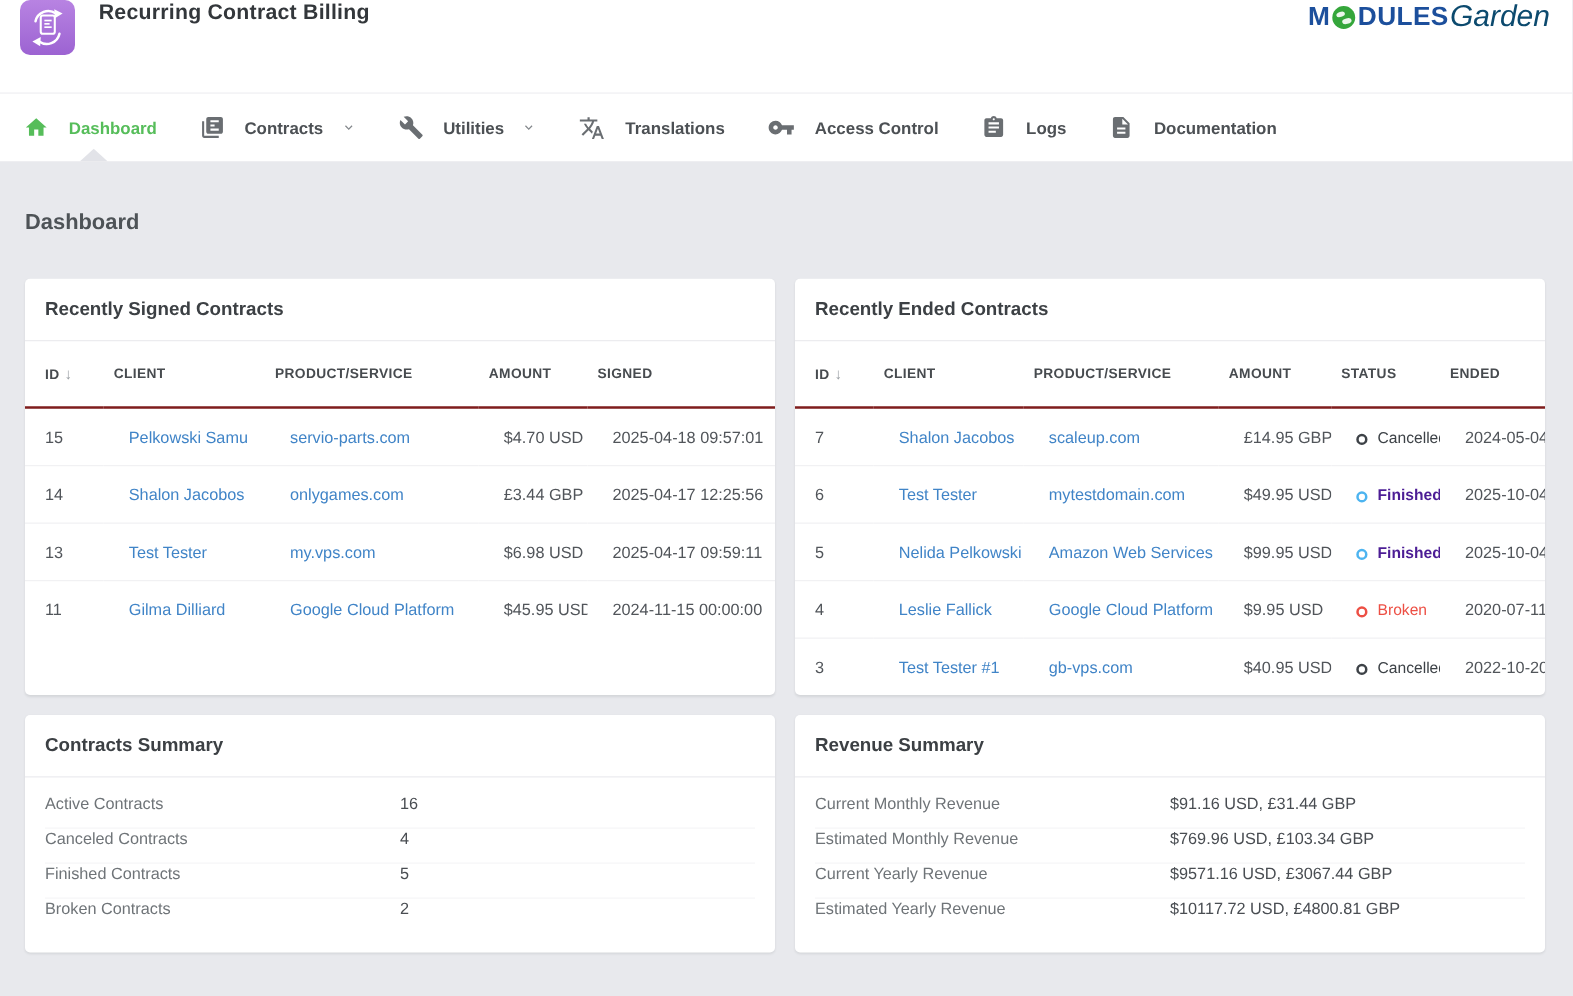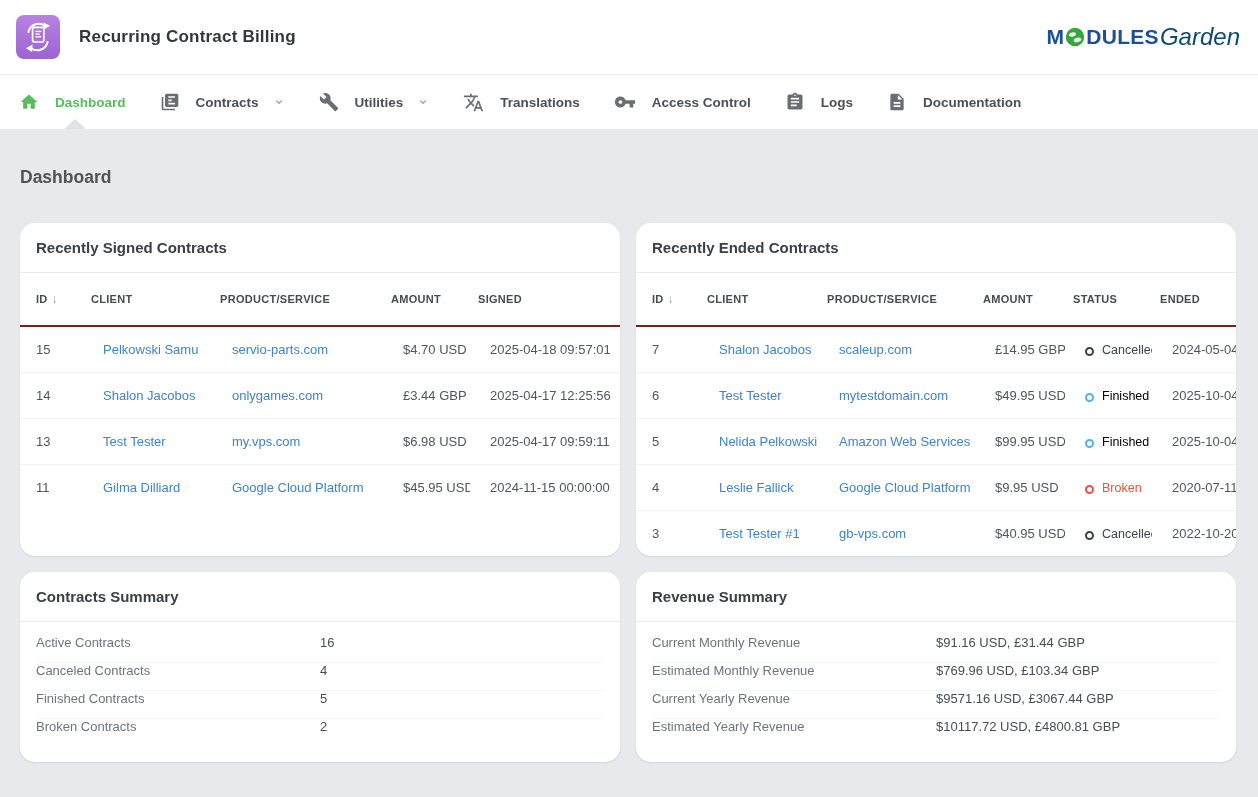--- a/index.html
+++ b/index.html
@@ -7,21 +7,21 @@
   body {
     width: 1258px; height: 797px; overflow: hidden;
     background: #e8e9ed;
     font-family: "Liberation Sans", sans-serif;
     -webkit-font-smoothing: antialiased;
   }
 
   
   .topbar {
     height: 75px; background: #fff; border-bottom: 1px solid #edeef1;
-    display: flex; align-items: center; padding: 0 18px 0 16px;
+    display: flex; align-items: flex-start; padding: 0 18px 0 16px;
   }
   .app-icon {
     width: 44px; height: 44px; border-radius: 8px; flex: 0 0 44px;
     background: linear-gradient(180deg, #b883e2 0%, #9c63d2 100%);
     display: flex; align-items: center; justify-content: center;
   }
   .app-title {
     margin: 0 0 0 19px; font-size: 17px; font-weight: 700; color: #33373b;
     letter-spacing: .2px;
   }
@@ -53,21 +53,21 @@
   }
 
   
   .content { padding: 0 22px 0 20px; }
   .page-title {
     margin: 0; padding: 38px 0 35px; font-size: 17.5px; font-weight: 700; color: #4e5357;
   }
   .grid { display: grid; grid-template-columns: 1fr 1fr; gap: 16px; }
 
   .panel {
-    background: #fff; border-radius: 15px;
+    background: #fff; border-radius: 4px;
     box-shadow: 0 1px 2px rgba(40,45,50,.10);
   }
   .panel-header {
     height: 50px; display: flex; align-items: center; padding: 0 16px;
     border-bottom: 1px solid #ececef;
     font-size: 15px; font-weight: 700; color: #3c4044;
   }
 
   
   table { width: 100%; border-collapse: collapse; table-layout: fixed; }
@@ -87,21 +87,21 @@
 
   .status-cell { font-size: 12.5px; }
   .ring {
     display: inline-block; width: 9px; height: 9px; border-radius: 50%;
     border: 2.5px solid #3d4247; vertical-align: -2px; margin-right: 8px;
   }
   .ring.cancelled { border-color: #3d4247; }
   .ring.finished  { border-color: #4db4f0; }
   .ring.broken    { border-color: #ed4f44; }
   .status-text.cancelled { color: #3d4247; }
-  .status-text.finished  { color: #000000; }
+  .status-text.finished  { color: #4c1d95; font-weight: bold; }
   .status-text.broken    { color: #ed4f44; }
 
   
   .sum-body { padding: 13px 16px 15px; }
   .sum-row {
     display: flex; align-items: flex-start; height: 28px;
     border-bottom: 1px solid #f6f6f8;
   }
   .sum-row:last-child { border-bottom: none; }
   .sum-label { width: 50%; font-size: 13px; color: #6f7478; }

